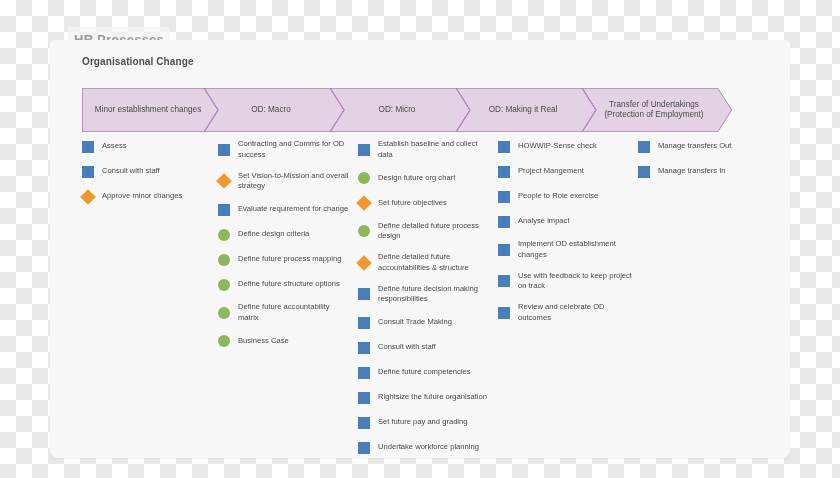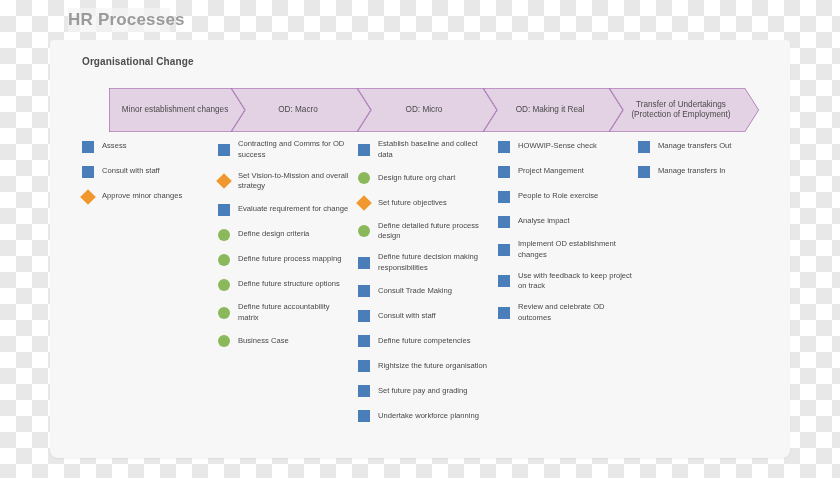--- a/index.html
+++ b/index.html
@@ -17,27 +17,28 @@
       linear-gradient(45deg, #e8e8e8 25%, transparent 25%, transparent 75%, #e8e8e8 75%);
     background-size: 32px 32px;
     background-position: 0 0, 16px 16px;
     position: relative;
   }
 
   
   #hr-tab {
     position: absolute;
     left: 68px;
-    top: 8px;
+    top: 27px;
     width: 102px;
     height: 24px;
     background: rgba(244,244,244,0.72);
     display: flex;
     align-items: center;
-    font-size: 17px;
+    justify-content: center;
+    font-size: 13px;
     font-weight: bold;
     color: #9a9a9a;
     letter-spacing: 0.2px;
     white-space: nowrap;
   }
 
   
   #card {
     position: absolute;
     left: 50px;
@@ -95,21 +96,21 @@
     max-width: 100%;
   }
   .chev-border {
     position: absolute;
     inset: 0;
     z-index: 1;
     pointer-events: none;
   }
   .chev-border svg { display: block; width: 100%; height: 100%; }
 
-  .c0 { flex: 0 0 136px; margin-left: 27px; }
+  .c0 { flex: 0 0 136px; }
   .c1 { flex: 0 0 140px; }
   .c2 { flex: 0 0 140px; }
   .c3 { flex: 0 0 140px; }
   .c4 { flex: 0 0 150px; }
 
   
   #columns {
     position: absolute;
     left: 32px;
     top: 98px;
@@ -266,20 +267,24 @@
         </div>
         <div class="item">
           <span class="marker diamond"></span>
           <span class="item-label">Set future objectives</span>
         </div>
         <div class="item">
           <span class="marker circle"></span>
           <span class="item-label">Define detailed future process design</span>
         </div>
         <div class="item">
+          <span class="marker diamond"></span>
+          <span class="item-label">Define detailed future accountabilities &amp; structure</span>
+        </div>
+        <div class="item">
           <span class="marker square"></span>
           <span class="item-label">Define future decision making responsibilities</span>
         </div>
         <div class="item">
           <span class="marker square"></span>
           <span class="item-label">Consult Trade Making</span>
         </div>
         <div class="item">
           <span class="marker square"></span>
           <span class="item-label">Consult with staff</span>

